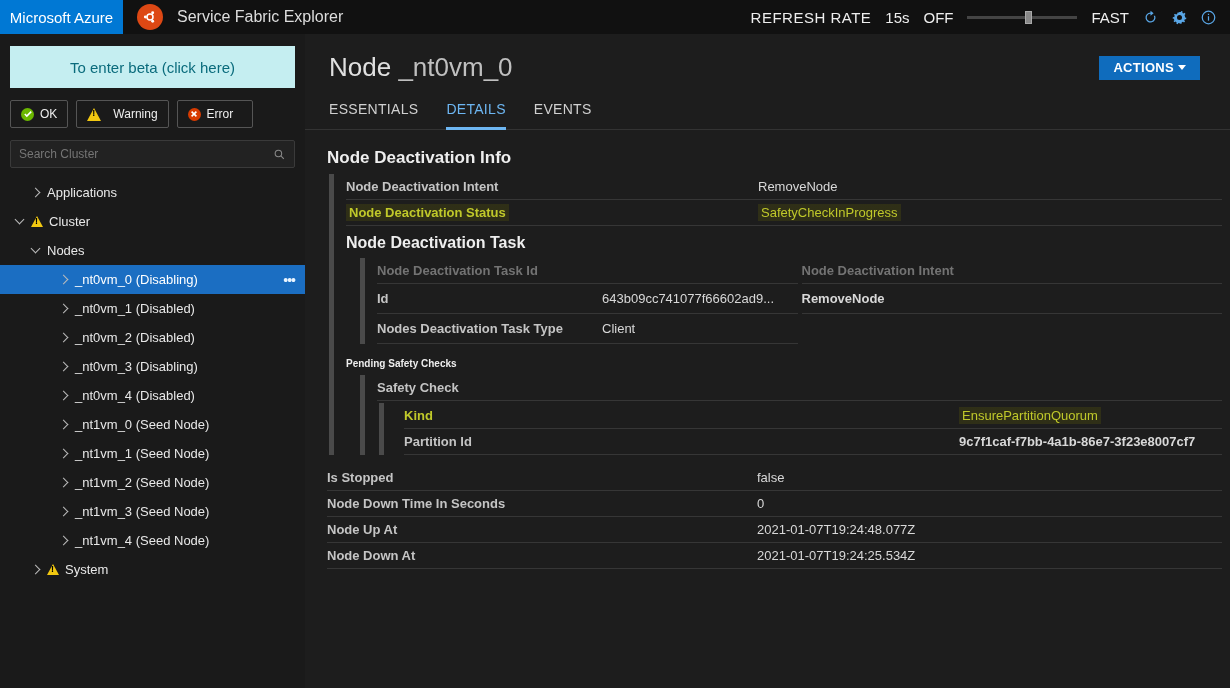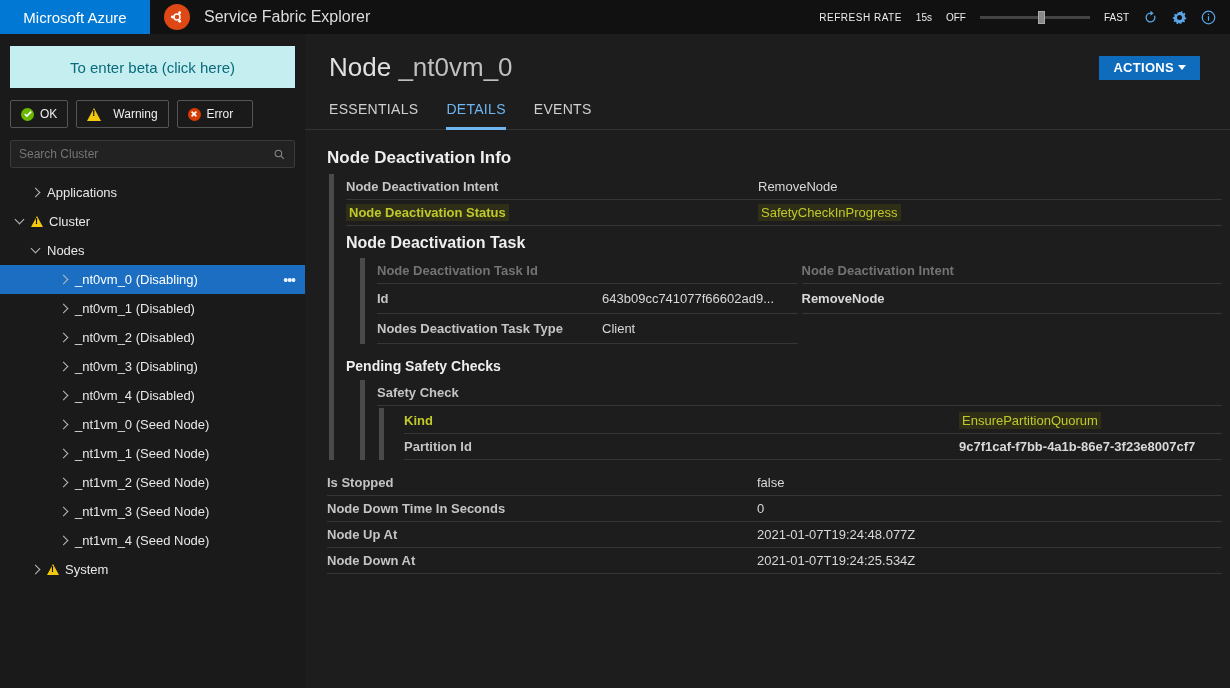--- a/index.html
+++ b/index.html
@@ -3,28 +3,28 @@
 <meta charset="utf-8">
 <style>
   * { box-sizing: border-box; margin: 0; padding: 0; }
   html, body {
     width: 1230px; height: 688px;
     font-family: "Segoe UI", Arial, sans-serif;
     background: #0a0a0a; color: #e0e0e0; overflow: hidden;
   }
   
   .topbar { display:flex; align-items:center; height:34px; background:#111; }
-  .brand-azure { background:#0078d4; color:#fff; width:150px; height:34px;
+  .brand-azure { background:#0078d4; color:#fff; width:123px; height:34px;
     display:flex; align-items:center; justify-content:center; font-size:15px; font-weight:400; }
   .ubuntu-badge { width:26px; height:26px; border-radius:50%; background:#dd4814;
     margin-left:14px; display:flex; align-items:center; justify-content:center; }
   .ubuntu-badge svg { width:16px; height:16px; }
   .app-title { margin-left:14px; font-size:16px; color:#ddd; font-weight:300; }
   .top-right { margin-left:auto; display:flex; align-items:center; gap:14px;
-    padding-right:14px; font-size:10px; color:#eee; }
+    padding-right:14px; font-size:15px; color:#eee; }
   .refresh-label { letter-spacing:.5px; }
   .slider { position:relative; width:110px; height:3px; background:#444; }
   .slider-knob { position:absolute; top:-5px; width:7px; height:13px; background:#888;
     border:1px solid #aaa; left:58px; cursor:pointer; }
   .top-icon { width:15px; height:15px; fill:#59a6e6; cursor:pointer; }
 
   
   .shell { display:flex; height:calc(688px - 34px); }
   .sidebar { width:305px; background:#1a1a1a; padding:12px 10px 0 10px; }
   .main { flex:1; background:#1d1d1d; position:relative; }
@@ -290,21 +290,21 @@
             </div>
             <div>
               <div class="hdr">Node Deactivation Intent</div>
               <div class="mini">
                     <div class="mv" style="font-weight:600;color:#d8d8d8">RemoveNode</div>
                   </div>
             </div>
           </div>
         </div>
 
-        <div class="section-h" style="font-size:14px;margin-top:14px">Pending Safety Checks</div>
+        <div class="section-h" style="font-size:10px;margin-top:14px">Pending Safety Checks</div>
         <div class="indent-block2 safety-block">
           <div class="kv" style="border-bottom:1px solid #363636">
                 <div class="k">Safety Check</div>
               </div>
           <div class="indent-block2b">
             <div class="kv hl">
               <div class="k" style="width:555px">Kind</div>
               <div class="v"><span class="hlbg">EnsurePartitionQuorum</span></div>
             </div>
             <div class="kv">

